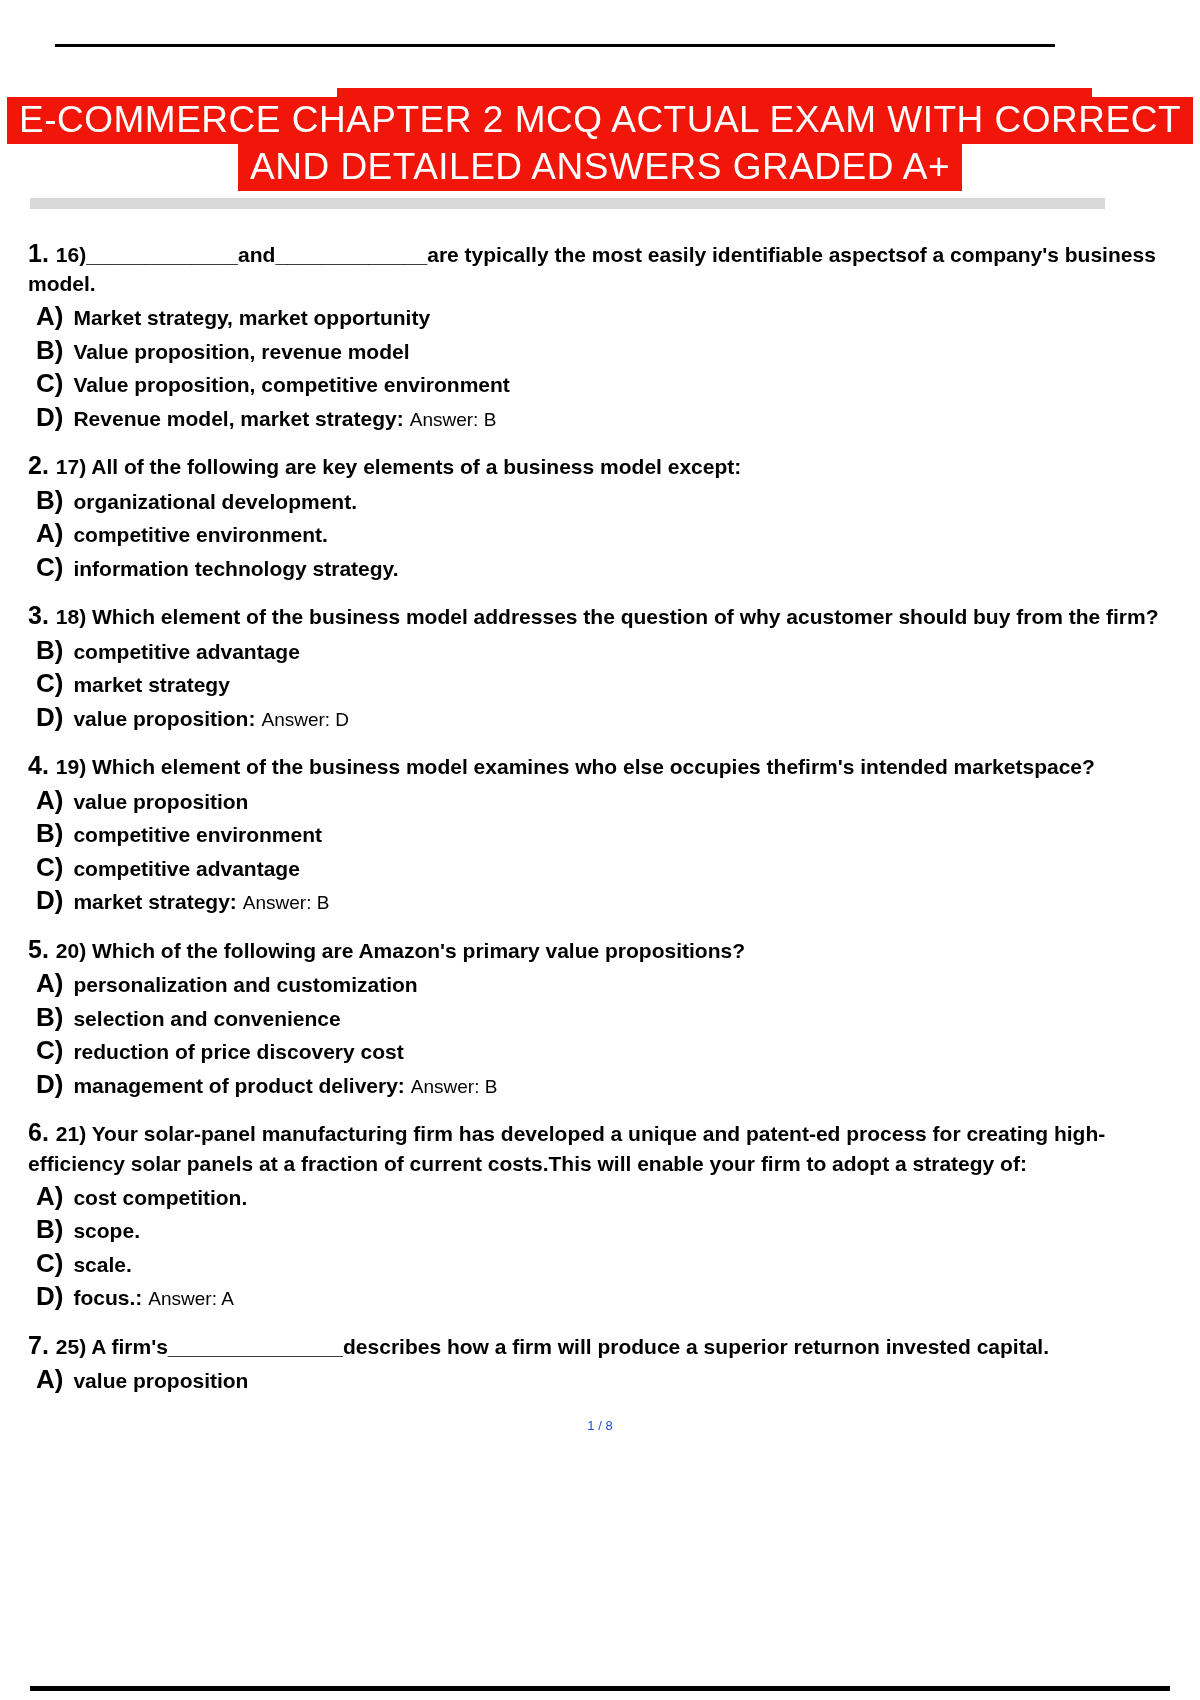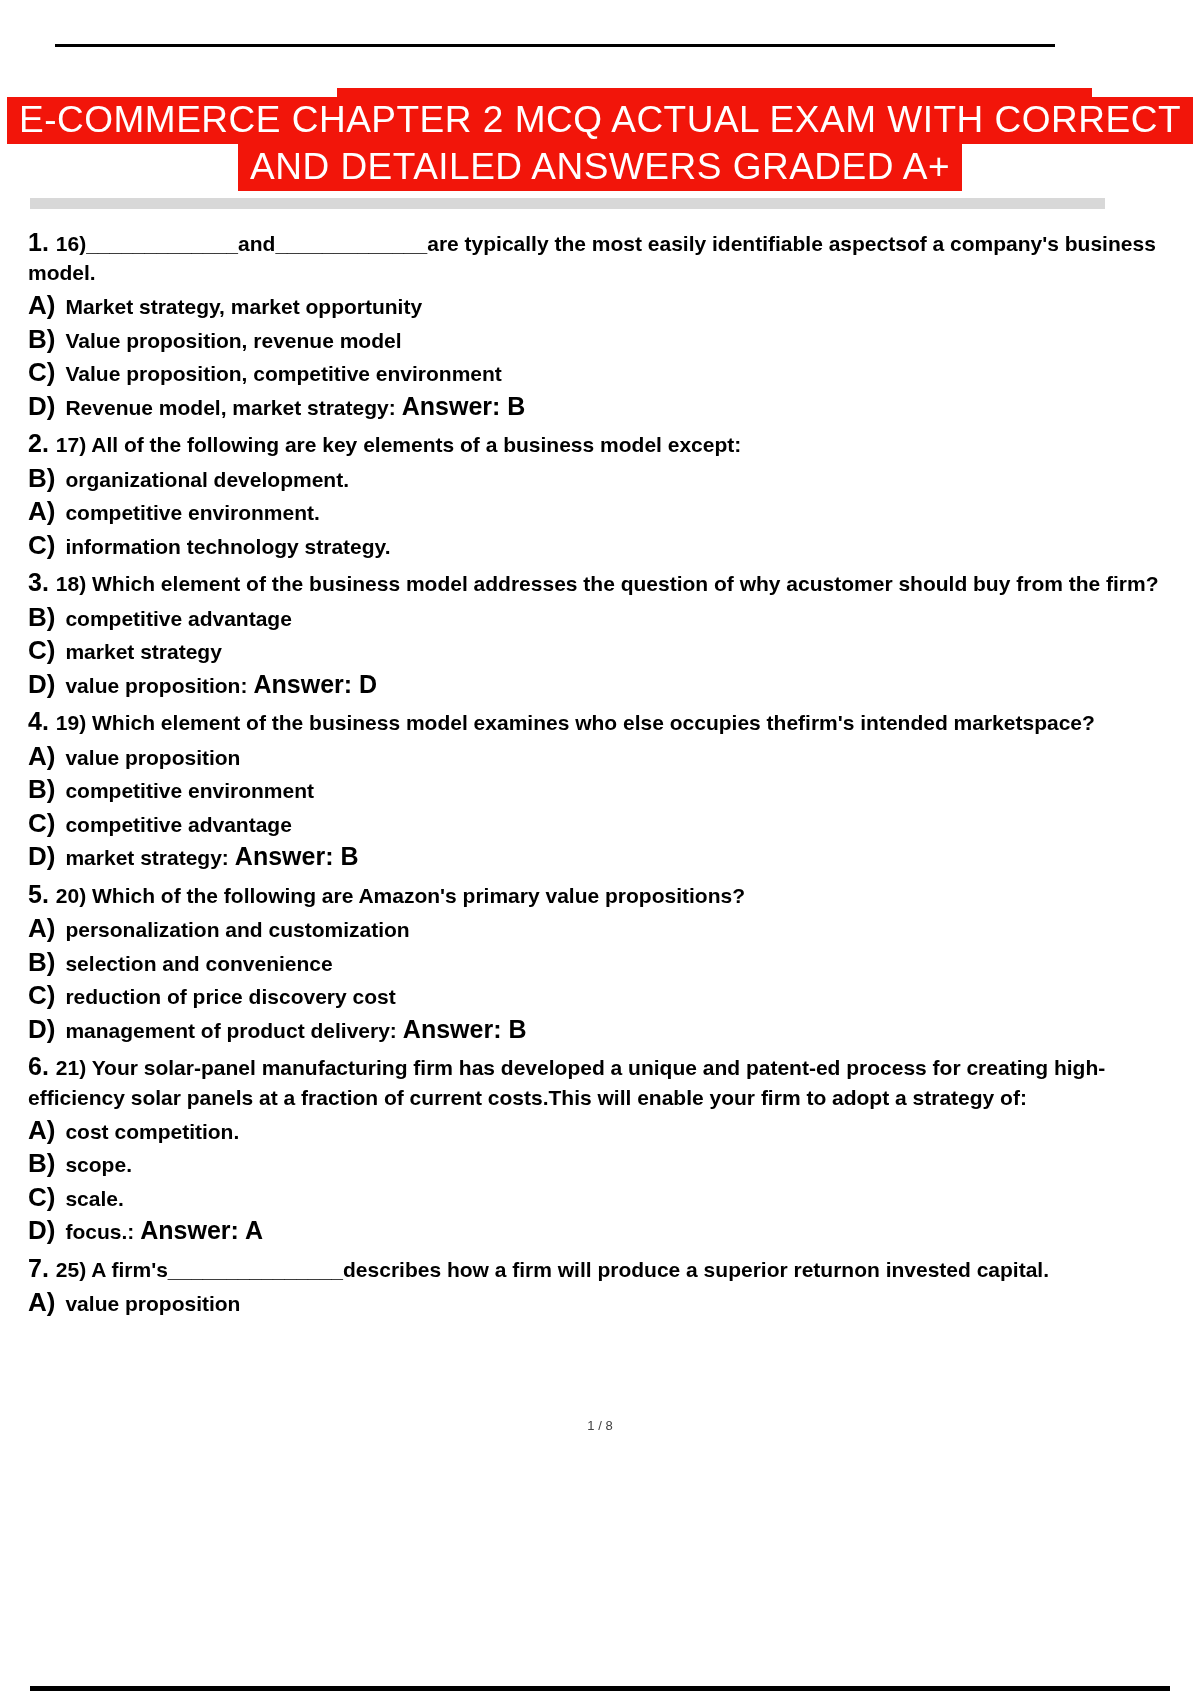--- a/index.html
+++ b/index.html
@@ -11,26 +11,26 @@
   .top-rule { position:absolute; top:44px; left:55px; width:1000px; height:3px; background:#000; }
   .title-wrap { padding-top:88px; text-align:center; }
   .title-strip { height:9px; background:var(--banner-red,#f2150a); width:755px; margin-left:auto; margin-right:108px; }
   .title-line-row { text-align:center; }
   .title-line {
     display:inline-block; background:var(--banner-red,#f2150a); color:#fff;
     font-size:37px; line-height:1.27; padding:0 12px; letter-spacing:0.5px;
   }
   .divider { margin:7px 95px 0 30px; height:11px; background:var(--divider-gray,#d8d8d8); }
   .content { padding:12px 28px 0 28px; }
-  .q-text { font-weight:700; font-size:21px; line-height:1.38; margin-top:4px; }
+  .q-text { font-weight:700; font-size:21px; line-height:1.38; margin-top:15px; }
   .q-num { font-size:25px; margin-right:7px; }
-  .opt { font-weight:700; font-size:21px; line-height:1.25; margin:1px 0; white-space:nowrap; }
+  .opt { font-weight:700; font-size:21px; line-height:1.25; margin:1px 8px; white-space:nowrap; }
   .opt-letter { font-size:26px; margin-right:10px; }
-  .answer { font-weight:700; font-size:25px; margin-left:6px; }
-  .footer { position:absolute; top:1418px; left:0; width:100%; text-align:center; font-size:13px; color:#404040; }
+  .answer { font-weight:400; font-size:19px; margin-left:6px; }
+  .footer { position:absolute; top:1418px; left:0; width:100%; text-align:center; font-size:13px; color:#1d4ed8; }
   .bottom-rule { position:absolute; left:30px; right:30px; bottom:9px; height:5px; background:#000; }
 </style>
 </head>
 <body>
 
 <div>
 
   <div class="top-rule"></div>
 
   <div class="title-wrap">

